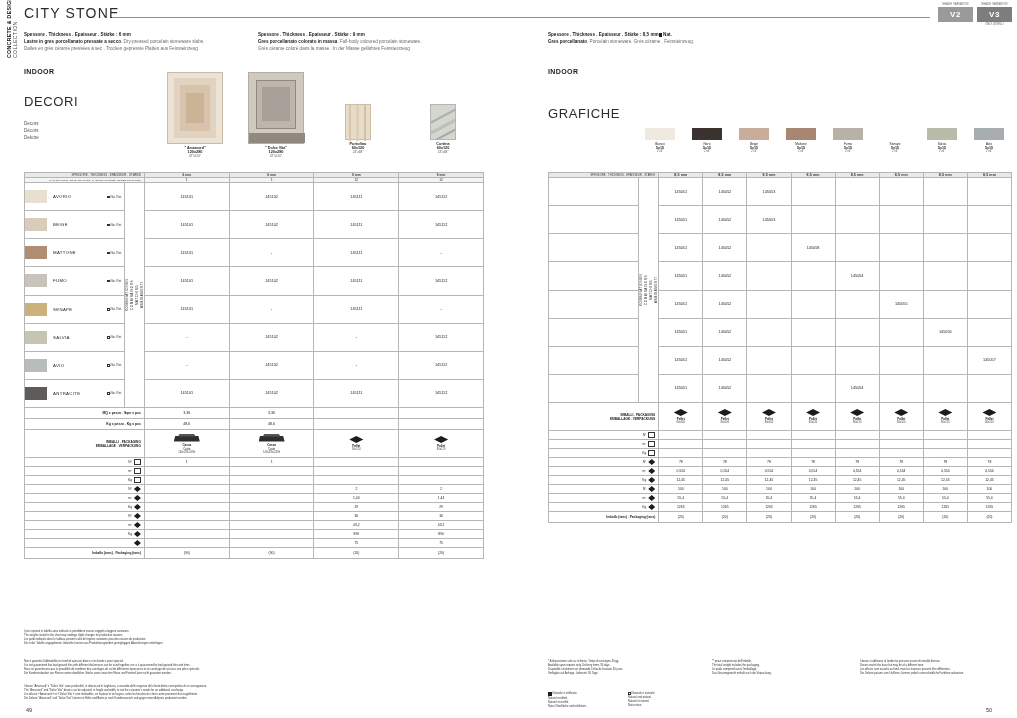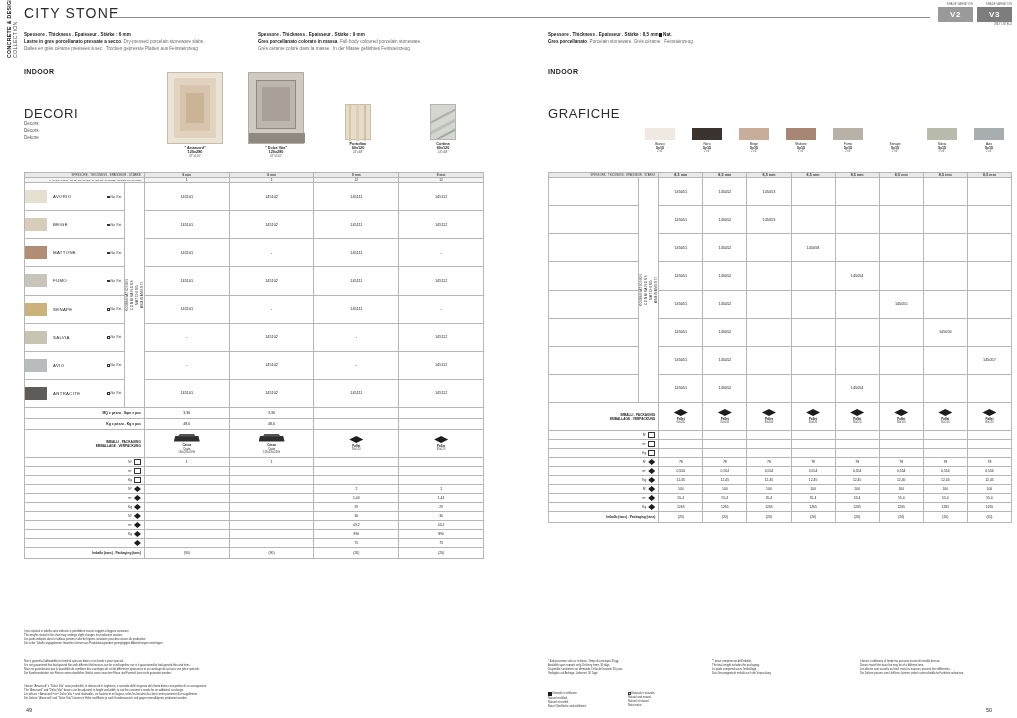--- a/index.html
+++ b/index.html
@@ -35,21 +35,21 @@
 
   
   .title {
     position:absolute; left:24px; top:5px;
     font-size:14px; letter-spacing:1.2px; color:#2b2b2b;text-align:right;
   }
   .title-rule {
     position:absolute; left:112px; top:17px; width:818px; height:1px; background:#8d8d8d;
   }
   .badges { position:absolute; right:5px; top:3px; display:flex; gap:4px; }
-  .badge { width:35px; text-align:right; }
+  .badge { width:35px; text-align:center; }
   .badge .cap { font-size:2.6px; color:#555; letter-spacing:.2px; margin-bottom:1px;}
   .badge .box { height:15px; display:flex; align-items:center; justify-content:center;
      font-size:8px; font-weight:bold; color:#fff; letter-spacing:.5px;}
   .badge .sub { font-size:2.6px; color:#555; margin-top:1px; }
 
   
   .spec { position:absolute; font-size:4.6px; line-height:1.55; }
   .spec .l-bold { font-weight:bold; }
   .spec .l-grey { color:#6a6a6a; }
   .nat-dot { display:inline-block;width:3.5px;height:3.5px;background:#1c1c1c;vertical-align:middle;margin-right:1px;}
@@ -136,21 +136,21 @@
   </div>
 
   <div class="spec" style="left:548px; top:31px; width:300px;">
     <div><span class="l-bold">Spessore . Thickness . Epaisseur . Stärke : 8,5 mm</span><span class="nat-dot"></span><span class="l-bold">Nat.</span></div>
     <div><span class="l-bold">Gres porcellanato</span><span class="l-grey">. Porcelain stoneware. Grès cérame . Feinsteinzeug.</span></div>
   </div>
 
   <div class="indoor" style="left:24px; top:68px;">INDOOR</div>
   <div class="indoor" style="left:548px; top:68px;">INDOOR</div>
 
-  <div class="secthead" style="left:24px; top:106px;">DECORI</div>
+  <div class="secthead" style="left:24px; top:94px;">DECORI</div>
   <div class="subhead" style="left:24px; top:121px;">
     <div>Decors</div>
     <div>Décors</div>
     <div>Dekore</div>
   </div>
 
   <div class="thumbwrap" style="left:167px; top:72px; width:56px;">
     <div style="width:56px;height:72px;background:#ece3d7;border:0.5px solid #c9bba8;margin:0 auto;position:relative;">
       <div style="position:absolute;left:6px;top:5px;right:6px;bottom:5px;background:#e2d3c0;"></div>
       <div style="position:absolute;left:12px;top:12px;right:12px;bottom:12px;background:#d8c4ad;"></div>

